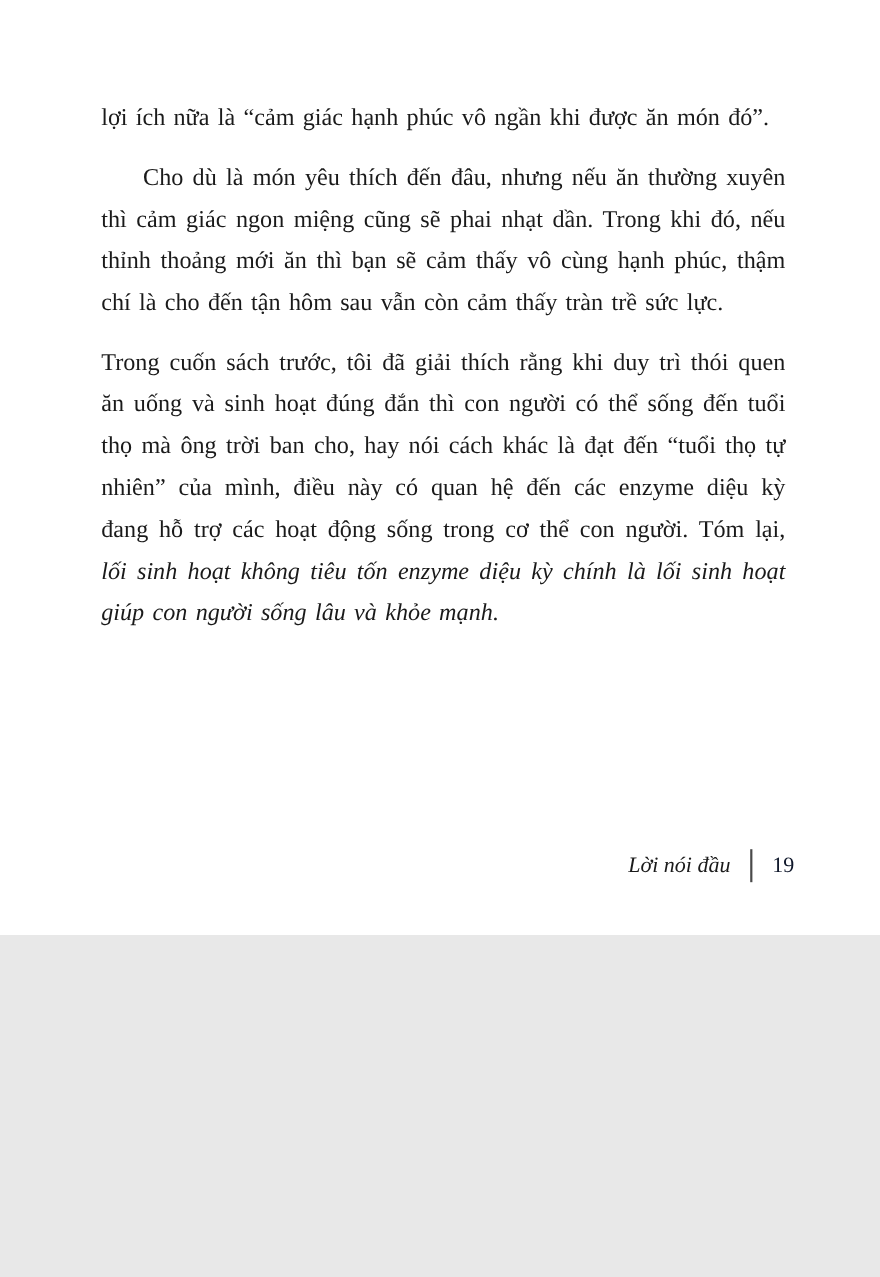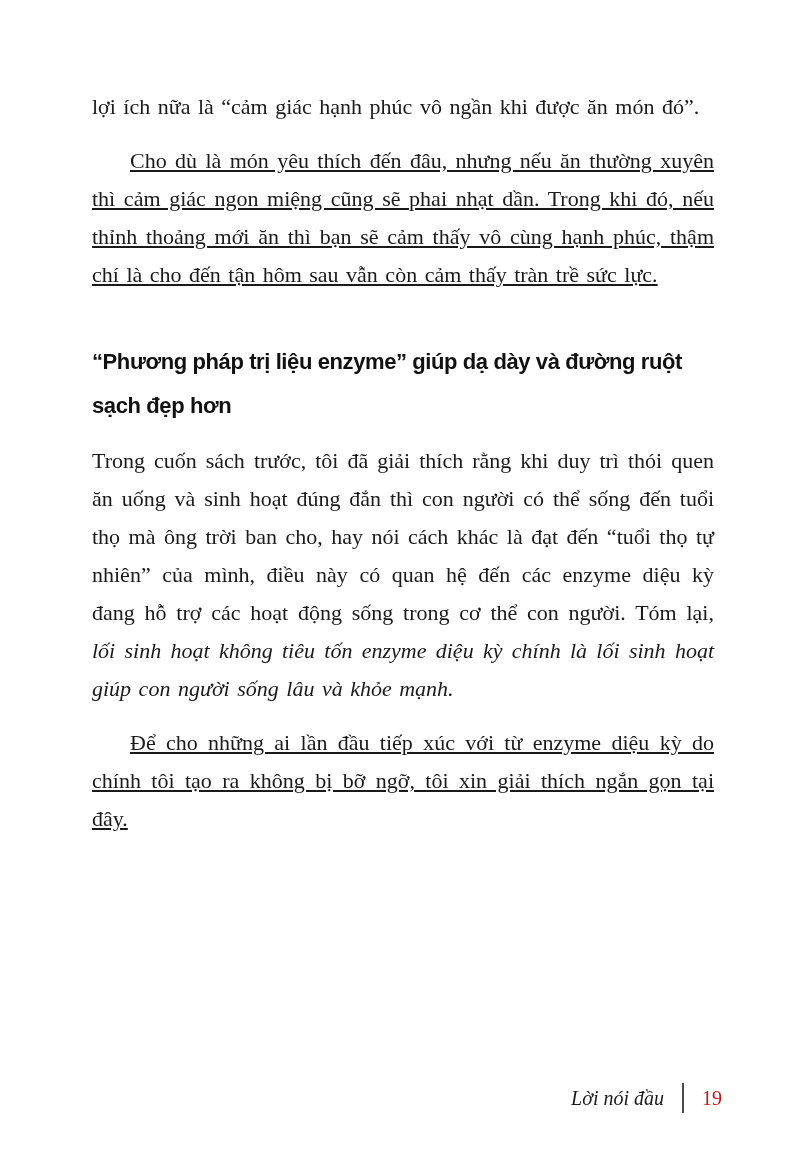--- a/index.html
+++ b/index.html
@@ -1,40 +1,40 @@
 <!DOCTYPE html>
 <html><head>
 <meta charset="utf-8">
 <style>
   * { margin: 0; padding: 0; box-sizing: border-box; }
   html, body { background: #e8e8e8; }
   .page {
     position: relative;
     width: 800px;
-    height: 1161px;
+    height: 850px;
     margin: 0 auto;
     background: #ffffff;
     color: #1a1a1a;
     font-family: "Liberation Serif", serif;
     overflow: hidden;
   }
   .content {
     position: absolute;
     left: 92px;
     right: 86px;
     top: 88px;
   }
   .para {
     font-size: 22px;
     line-height: 38px;
     text-align: justify;
     margin-bottom: 16px;
     word-spacing: 2px;
   }
-  .para.indent { text-indent: 38px; text-decoration: underline; }
+  .para.indent { text-indent: 38px; }
   .para em { font-style: italic; margin-top: 32px; }
   .section-heading {
     font-family: "Liberation Sans", sans-serif;
     font-weight: 700;
     font-size: 22px;
     line-height: 44px;
     letter-spacing: -0.4px;
     margin-top: 46px;
     margin-bottom: 14px;
     text-align: left;
@@ -55,39 +55,37 @@
     margin-left: 27px;
   }
   .footer-divider {
     width: 2px;
     height: 30px;
     background: #4a4a4a;
   }
   .footer-page {
     font-size: 20px;
     padding-left: 18px;
-    color: #b91c1c;
+    color: #0f172a;
   }
 </style>
 </head>
 <body>
 
 <div class="page">
   <div class="content">
 
     <p class="para">lợi ích nữa là “cảm giác hạnh phúc vô ngần khi được ăn món đó”.</p>
 
     <p class="para indent">Cho dù là món yêu thích đến đâu, nhưng nếu ăn thường xuyên thì cảm giác ngon miệng cũng sẽ phai nhạt dần. Trong khi đó, nếu thỉnh thoảng mới ăn thì bạn sẽ cảm thấy vô cùng hạnh phúc, thậm chí là cho đến tận hôm sau vẫn còn cảm thấy tràn trề sức lực.</p>
 
 
-    <h2 class="section-heading">“Phương pháp trị liệu enzyme” giúp dạ dày và đường ruột sạch đẹp hơn</h2>
 
     <p class="para"><span>Trong cuốn sách trước, tôi đã giải thích rằng khi duy trì thói quen ăn uống và sinh hoạt đúng đắn thì con người có thể sống đến tuổi thọ mà ông trời ban cho, hay nói cách khác là đạt đến “tuổi thọ tự nhiên” của mình, điều này có quan hệ đến các enzyme diệu kỳ đang hỗ trợ các hoạt động sống trong cơ thể con người. Tóm lại, </span><em>lối sinh hoạt không tiêu tốn enzyme diệu kỳ chính là lối sinh hoạt giúp con người sống lâu và khỏe mạnh.</em></p>
 
-    <p class="para indent">Để cho những ai lần đầu tiếp xúc với từ enzyme diệu kỳ do chính tôi tạo ra không bị bỡ ngỡ, tôi xin giải thích ngắn gọn tại đây.</p>
 
   </div>
 
   <div class="footer">
     <span class="footer-section">Lời nói đầu</span>
     <span class="footer-divider"></span>
     <span class="footer-page">19</span>
   </div>
 </div>
 

